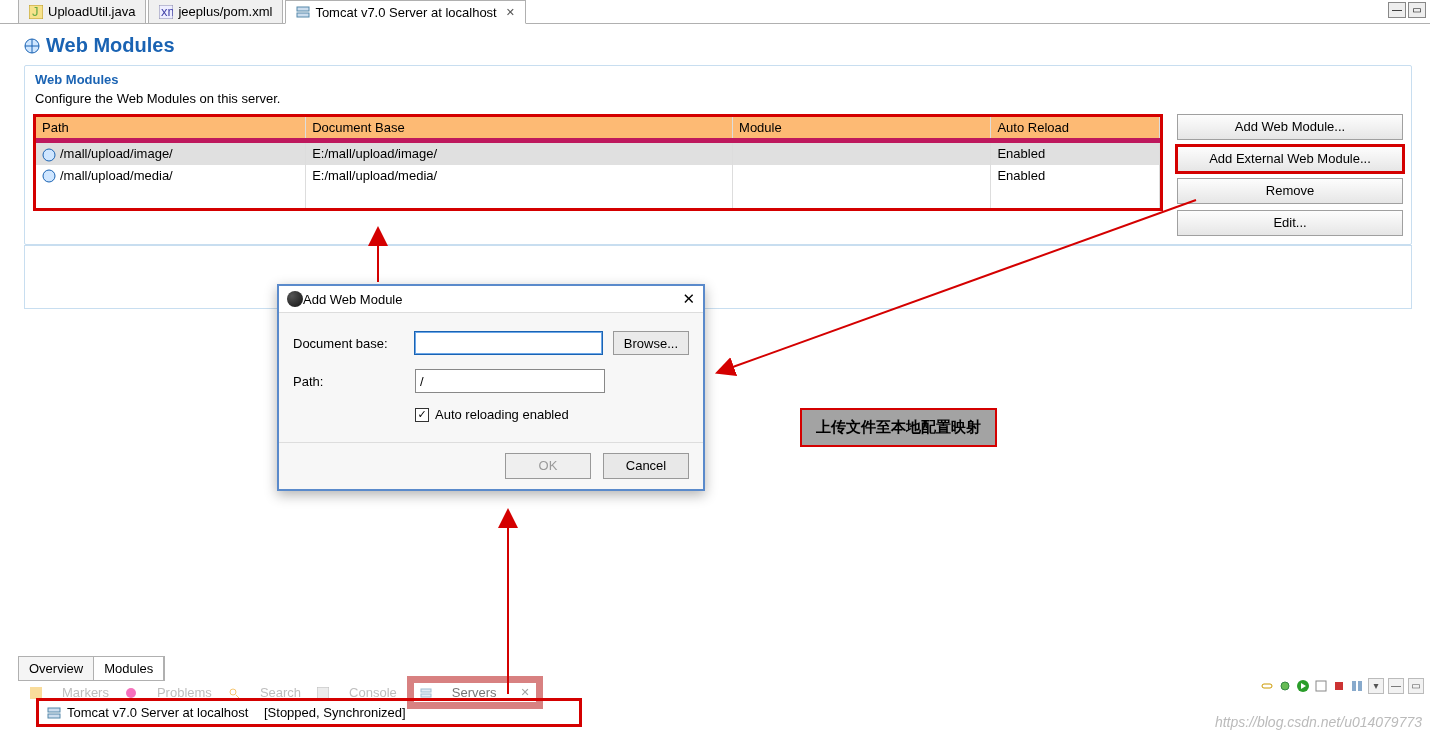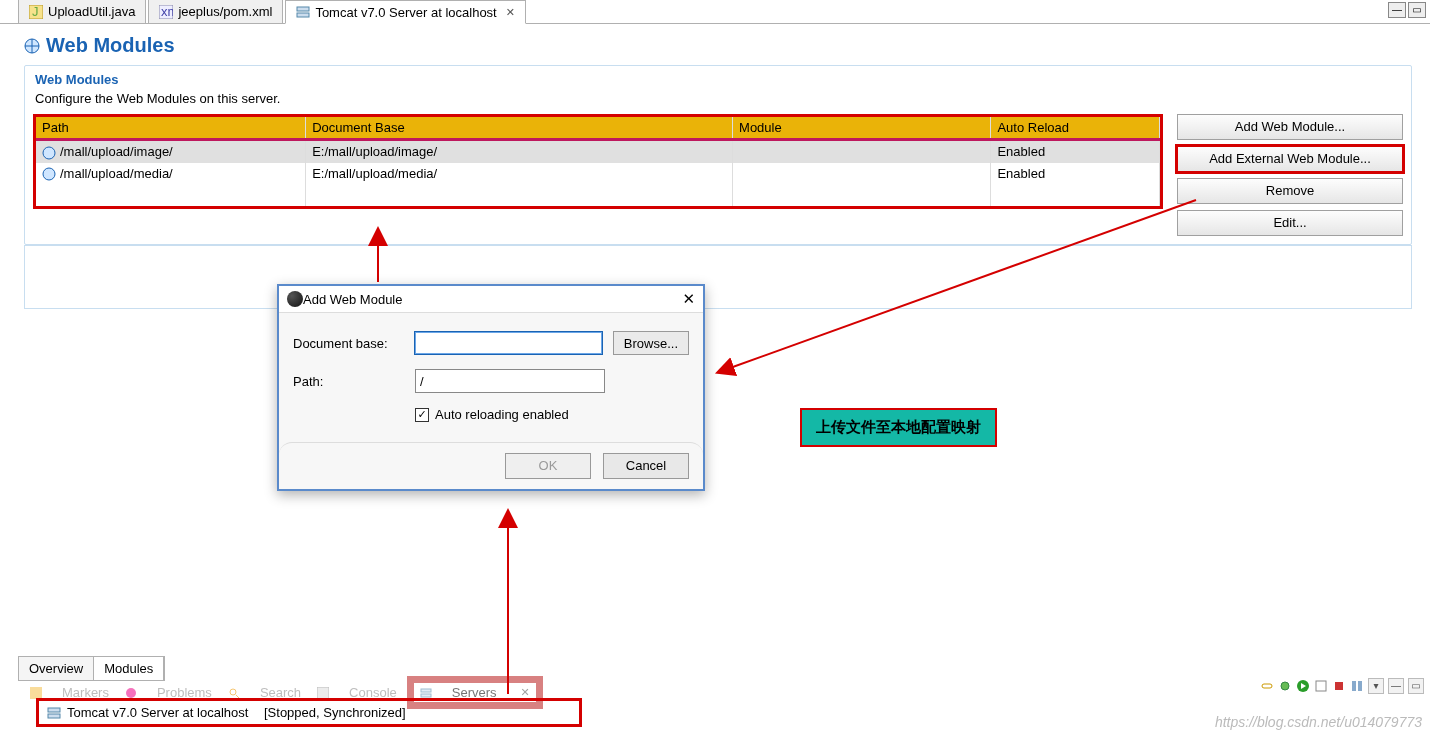--- a/index.html
+++ b/index.html
@@ -22,21 +22,21 @@
   
   .section { margin:2px 18px 0 24px; border:1px solid #c8def0; border-radius:2px; padding:0px 8px 8px 8px; }
   .section-title { color:#1a63b3; font-weight:bold; font-size:13px; padding:6px 0 2px 2px;}
   .section-desc { padding:2px 0 8px 2px; }
 
   
   .main-flex { display:flex; gap:14px; align-items:flex-start; }
   .table-wrap { flex:1; border:3px solid #d40000; }
   table { width:100%; border-collapse:collapse; }
   th, td { text-align:left; padding:3px 6px; font-weight:normal; border-right:1px solid #ddd; }
-  thead th { border-bottom:3px solid #be185d; background:#eab308; }
+  thead th { border-bottom:5px solid #be185d; background:#fdba74; }
   tbody tr.sel { background:#e0e0e0; }
   .row-icon { width:14px; height:14px; display:inline-block; vertical-align:middle; margin-right:4px; }
   td.empty-row { height:22px; border-right:1px solid #ddd;}
   .extra-empty { height:64px; border-top:1px solid #c8def0; margin:0 18px 0 24px; border-left:1px solid #c8def0; border-right:1px solid #c8def0; border-bottom:1px solid #c8def0;}
 
   
   .side-btns { width:226px; display:flex; flex-direction:column; gap:6px; }
   .btn { height:26px; border:1px solid #a0a0a0; background:linear-gradient(#fdfdfd,#e6e6e6); text-align:center; line-height:24px; cursor:pointer; }
   .btn.highlight { outline:3px solid #d40000; outline-offset:-1px; }
 
@@ -47,26 +47,26 @@
   .eclipse-icon { width:16px; height:16px; border-radius:50%; background:radial-gradient(circle at 30% 30%, #555, #111);}
   .dialog-body { padding:18px 14px 10px 14px; background:#f7f7f7;}
   .form-row { display:flex; align-items:center; gap:10px; margin-bottom:14px;}
   .form-row label { width:112px; }
   .form-input { width:190px; height:24px; border:1px solid #888; padding:0 4px; }
   .form-input.focus { border:1px solid #1a63b3; box-shadow:inset 0 0 0 1px #6aa6e8;}
   .browse { height:24px; padding:0 10px; border:1px solid #999; background:#eaeaea; cursor:pointer;}
   .chk-row { margin-left:122px; display:flex; align-items:center; gap:6px; margin-bottom:20px;}
   .chk { width:14px; height:14px; border:1px solid #333; display:inline-flex; align-items:center; justify-content:center; background:#fff;}
   .chk::after { content:"✓"; font-size:11px; color:#000; line-height:1;}
-  .dialog-btns { display:flex; justify-content:flex-end; gap:12px; padding-top:6px; border-top:1px solid #ddd; margin:0 -14px -10px -14px; padding:10px 14px;border-radius:13px;}
+  .dialog-btns { display:flex; justify-content:flex-end; gap:12px; padding-top:6px; border-top:1px solid #ddd; margin:0 -14px -10px -14px; padding:10px 14px;}
   .dbtn { width:86px; height:26px; border:1px solid #999; background:#e8e8e8; text-align:center; line-height:24px; }
   .dbtn.disabled { color:#9a9a9a; background:#efefef;}
 
   
-  .callout { position:absolute; left:800px; top:408px; border:2px solid #d40000; background:#14b8a6; padding:8px 14px; font-weight:bold; font-size:15px; }
+  .callout { position:absolute; left:800px; top:408px; border:2px solid #d40000; background:#a3a3a3; padding:8px 14px; font-weight:bold; font-size:15px; }
 
   
   svg.overlay { position:absolute; left:0; top:0; pointer-events:none; z-index:5;}
 
   
   .bottom-tabs-1 { position:absolute; left:18px; top:656px; display:flex; border:1px solid #b0b0b0; }
   .btab { padding:4px 10px; border-right:1px solid #b0b0b0; background:#f5f5f5;}
   .btab.active { background:#fff; }
 
   .bottom-views { position:absolute; left:24px; top:676px; display:flex; gap:4px; align-items:center; color:#888; opacity:.55;}

